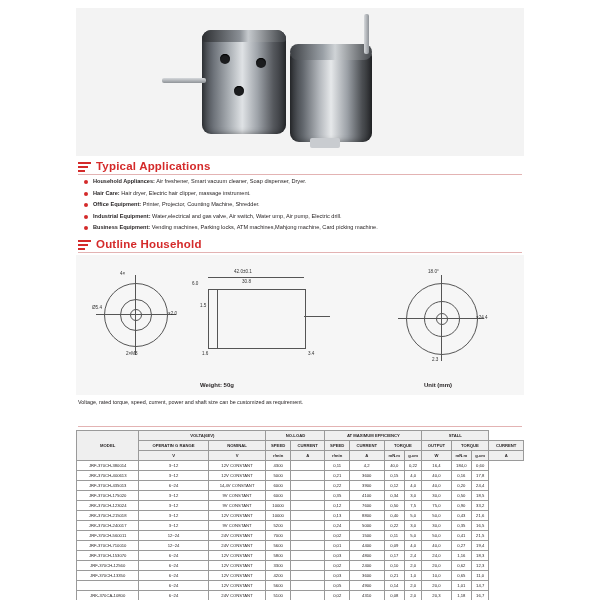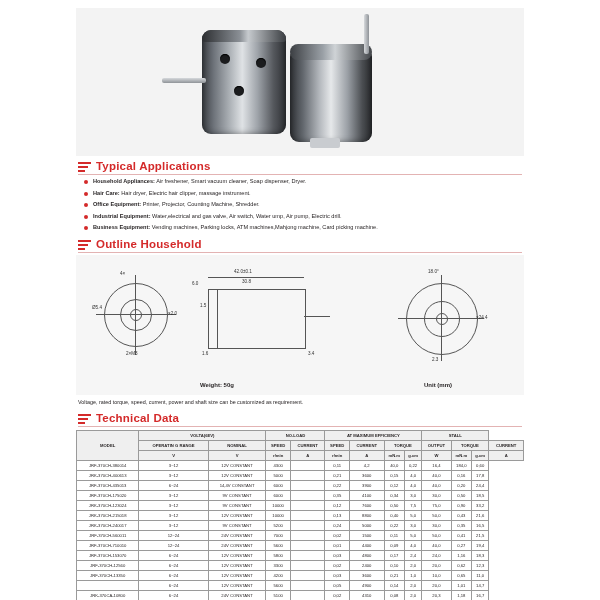--- a/index.html
+++ b/index.html
@@ -150,28 +150,20 @@
     <div class="dline" style="left:322px;top:63px;width:86px;height:.5px;"></div>
     <div class="dtext" style="left:352px;top:14px;">18.0°</div>
     <div class="dtext" style="left:400px;top:60px;">×24.4</div>
     <div class="dtext" style="left:356px;top:102px;">2.3</div>
   </div>
 
   <div class="weight">Weight:  50g</div>
   <div class="unit">Unit  (mm)</div>
   <div class="note">Voltage, rated torque, speed, current, power and shaft size can be customized as requirement.</div>
 
-  <div class="sec-head" style="left:78px;top:412px;width:440px;">
-    <div class="bars">
-        <i></i>
-        <i></i>
-        <i></i>
-      </div>
-    <div class="txt">Technical Data</div>
-  </div>
   <div class="sec-rule" style="left:78px;top:426px;width:444px;"></div>
 
   <div class="tbl-wrap">
     <table>
       <thead>
         <tr>
           <th rowspan="3">MODEL</th>
           <th colspan="2">VOLTA(6EV)</th>
           <th colspan="2">NO-LOAD</th>
           <th colspan="4">AT MAXIMUM  EFFICIENCY</th>

